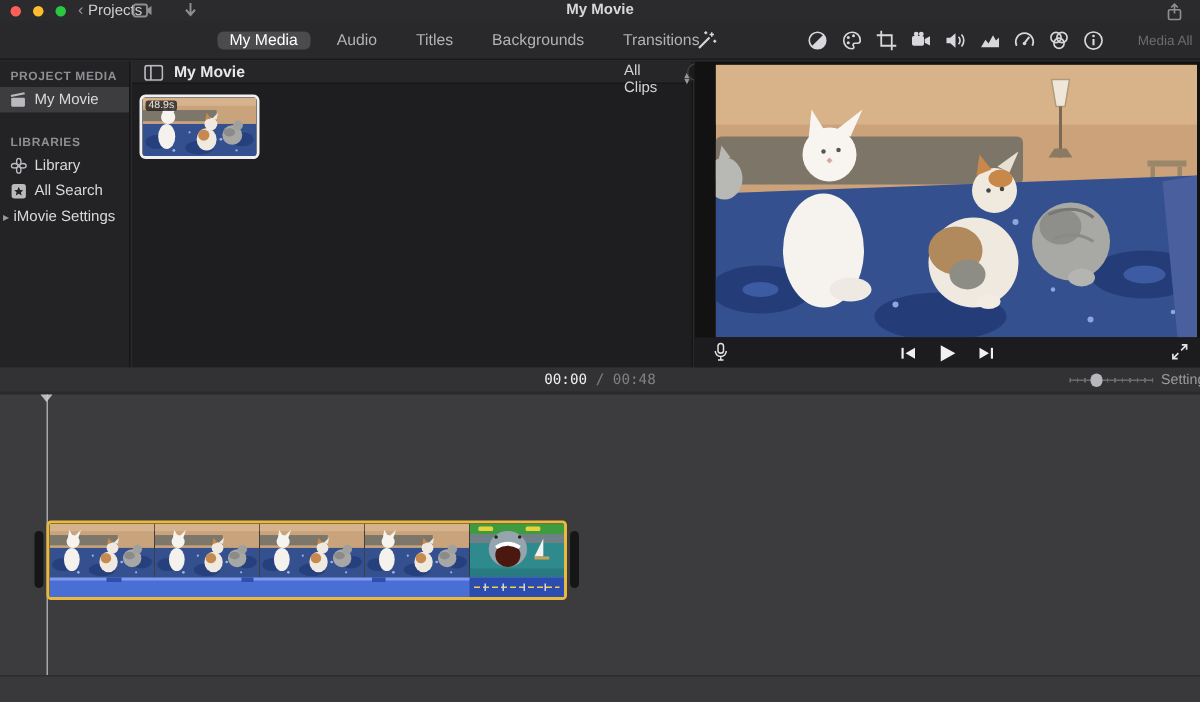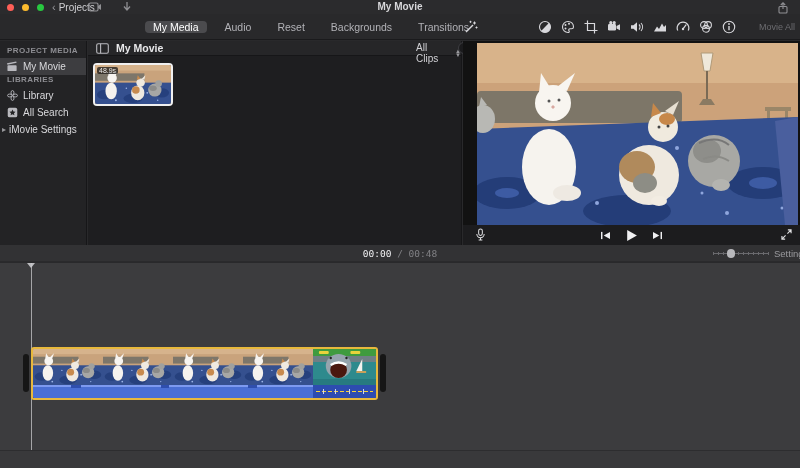--- a/index.html
+++ b/index.html
@@ -231,21 +231,21 @@
           <rect x="2" y="4.5" width="8" height="6.5" rx="1" fill="none" stroke="currentColor" stroke-width="1.1"></rect>
           <path d="M6 7 V1 M3.8 3 L6 0.8 L8.2 3" fill="none" stroke="currentColor" stroke-width="1.1"></path>
         </svg>
     </span>
   </div>
 
   <div class="toolrow">
     <div class="tabs">
       <span class="tab selected">My Media</span>
       <span class="tab">Audio</span>
-      <span class="tab">Reset</span>
+      <span class="tab">Titles</span>
       <span class="tab">Backgrounds</span>
       <span class="tab">Transitions</span>
     </div>
     <span class="wand">
       <svg viewBox="0 0 14 14" width="14" height="14">
           <path d="M2 12 L9 5" stroke="currentColor" stroke-width="1.4"></path>
           <path d="M10.5 1.5 v3 M9 3 h3 M12.5 6.5 v2 M11.5 7.5 h2 M6.5 0.8 v2 M5.5 1.8 h2" stroke="currentColor" stroke-width="1"></path>
         </svg>
     </span>
     <div class="vtools">
@@ -302,37 +302,37 @@
           </svg>
       </span>
       <span class="vt">
         <svg viewBox="0 0 14 14" width="14" height="14">
             <circle cx="7" cy="7" r="5.7" fill="none" stroke="currentColor" stroke-width="1.1"></circle>
             <rect x="6.3" y="6" width="1.4" height="4.2" fill="currentColor"></rect>
             <circle cx="7" cy="4" r="0.9" fill="currentColor"></circle>
           </svg>
       </span>
     </div>
-    <span class="reset-all">Movie All</span>
+    <span class="reset-all">Media All</span>
   </div>
 
   <div class="main">
 
     <div class="sidebar">
       <div class="side-header">PROJECT MEDIA</div>
       <div class="side-item selected">
         <span class="sicon">
           <svg viewBox="0 0 12 12" width="11" height="11">
               <path d="M0.5 4 L10.5 2 L10 0.5 L0 2.5 Z" fill="currentColor"></path>
               <rect x="0.5" y="4.5" width="10" height="6.5" rx="1" fill="currentColor"></rect>
             </svg>
         </span>
         <span>My Movie</span>
       </div>
-      <div class="side-header" style="padding-top:0">LIBRARIES</div>
+      <div class="side-header" style="padding-top:15px">LIBRARIES</div>
       <div class="side-item">
         <span class="sicon">
           <svg viewBox="0 0 12 12" width="11" height="11">
               <g fill="none" stroke="currentColor" stroke-width="1">
                 <ellipse cx="6" cy="3" rx="1.6" ry="2.4"></ellipse>
                 <ellipse cx="6" cy="9" rx="1.6" ry="2.4"></ellipse>
                 <ellipse cx="3" cy="6" rx="2.4" ry="1.6"></ellipse>
                 <ellipse cx="9" cy="6" rx="2.4" ry="1.6"></ellipse>
               </g>
             </svg>

